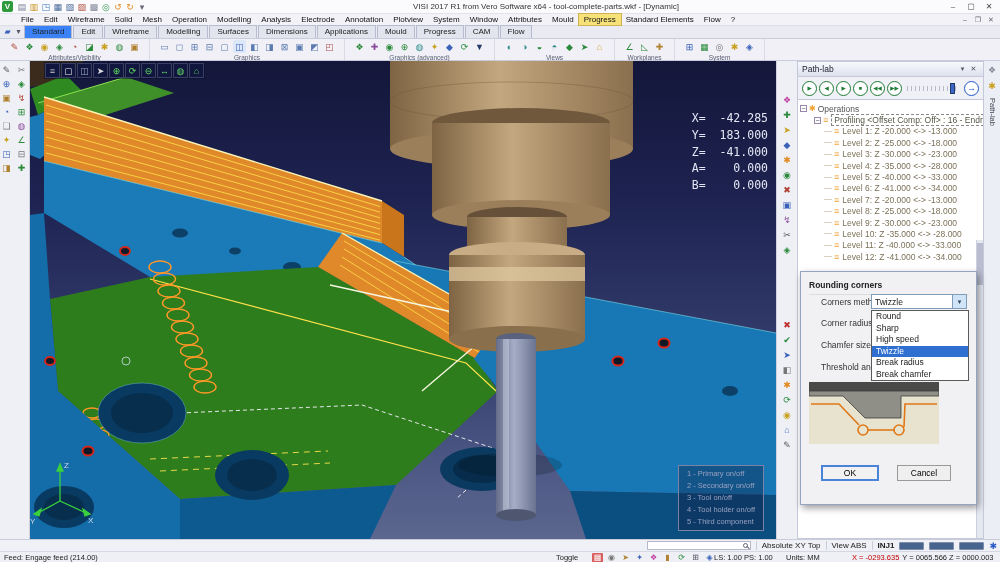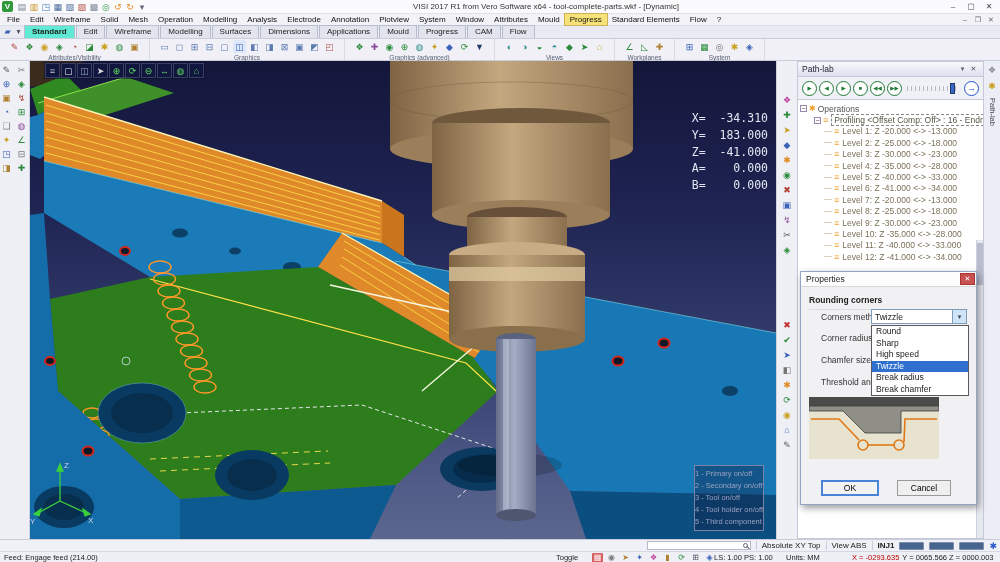--- a/index.html
+++ b/index.html
@@ -8,51 +8,51 @@
 #app{position:absolute;inset:0;width:1000px;height:562px}
 
 
 #titlebar{position:absolute;left:0;top:0;width:1000px;height:14px;background:#fbfbfd;display:flex;align-items:center;border-bottom:1px solid #e2e2ea;padding:0 2px}
 .vlogo{width:11px;height:11px;background:#2e9a3c;color:#fff;font-weight:bold;font-size:8px;display:flex;align-items:center;justify-content:center;border-radius:2px;margin-right:3px}
 .qaico{width:12px;height:12px;display:inline-flex;align-items:center;justify-content:center;font-size:9px;cursor:default}
 #title-text{flex:1;text-align:center;font-size:8px;color:#333;white-space:nowrap;overflow:hidden}
 .winctl{width:18px;height:12px;display:inline-flex;align-items:center;justify-content:center;font-size:8px;color:#444}
 
 
-#menubar{position:absolute;left:0;top:14px;width:1000px;height:12px;background:#f2f2f7;display:flex;align-items:center;font-size:8px;border-bottom:1px solid #dddfe8;padding-left:2px}
+#menubar{position:absolute;left:0;top:14px;width:1000px;height:12px;background:#f2f2f7;display:flex;align-items:center;font-size:8px;border-bottom:1px solid #dddfe8;padding-left:16px}
 .mitem{padding:0 5px;height:11px;line-height:11px;color:#111}
 .mitem.hl{background:#f7e27a;outline:1px solid #cdb153}
 #mdi{margin-left:auto;display:flex;gap:3px;padding-right:4px}
 .mdictl{font-size:7px;color:#667;width:10px;text-align:center}
 
 
 #tabrow{position:absolute;left:0;top:26px;width:1000px;height:13px;background:#e9eaf2;display:flex;align-items:flex-end;font-size:8px;padding-left:2px;border-bottom:1px solid #c9ccda}
 .trico{width:11px;height:11px;display:inline-flex;align-items:center;justify-content:center;font-size:8px;margin-bottom:1px}
 .tab{padding:1px 7px 2px 7px;border:1px solid #b8bcd0;border-bottom:none;background:#e2e4ee;margin-right:1px;color:#222}
-.tab.active{background:#5eead4;font-weight:bold}
+.tab.active{background:#3b82f6;font-weight:normal}
 
 
 #toolbar{position:absolute;left:0;top:39px;width:1000px;height:22px;background:#f0f0f6;display:flex;border-bottom:1px solid #c9ccda}
 .tgroup{display:flex;flex-direction:column;align-items:center;padding:1px 7px 0 7px;border-right:1px solid #d8dae4}
 .ticons{display:flex}
 .tbico{width:13px;height:13px;display:inline-flex;align-items:center;justify-content:center;font-size:9px;margin:0 1px;border-radius:2px}
 .tglabel{font-size:6.5px;color:#5a6074;margin-top:1px}
 
 
 #main{position:absolute;left:0;top:61px;width:1000px;height:478px}
 #leftdock{position:absolute;left:0;top:0;width:30px;height:478px;background:#eef0f6;border-right:1px solid #cfd2de;display:grid;grid-template-columns:14px 14px;justify-content:center;align-content:start;gap:1px;padding-top:2px}
 .dockico{width:13px;height:13px;display:flex;align-items:center;justify-content:center;font-size:9px}
 
 
 #viewport{position:absolute;left:30px;top:0;width:746px;height:478px;background:linear-gradient(180deg,#14173a 0%,#1d2250 28%,#343e6e 62%,#4d5885 85%,#5c678f 100%);overflow:hidden}
 #scene{position:absolute;inset:0}
 #vptools{position:absolute;top:1px;left:14px;display:flex;gap:1px;background:rgba(10,12,40,.55);padding:1px}
 .vpbtn{width:15px;height:15px;background:#11163f;border:1px solid #3a3f66;color:#62d962;font-size:9px;display:flex;align-items:center;justify-content:center}
 #vpcoords{position:absolute;top:16px;right:8px;font-family:"DejaVu Sans Mono",monospace;font-size:11.5px;color:#e3e6f2;line-height:1.45;white-space:pre;text-align:left}
-#vplegend{position:absolute;right:12px;bottom:8px;border:1px solid #7a82a6;background:rgba(15,20,55,.35);color:#99a0bf;font-size:7.5px;line-height:1.6;padding:2px 0}
+#vplegend{position:absolute;right:12px;bottom:8px;border:1px solid #7a82a6;background:rgba(15,20,55,.35);color:#99a0bf;font-size:7.5px;line-height:1.6;padding:2px 8px}
 
 
 #rightstrip{position:absolute;left:776px;top:0;width:21px;height:478px;background:#eef0f6;border-left:1px solid #cfd2de;display:flex;flex-direction:column;align-items:center;padding-top:32px;gap:2px}
 .rsico{width:14px;height:13px;display:flex;align-items:center;justify-content:center;font-size:9px}
 .rsgap{height:58px}
 
 
 #pathlab{position:absolute;left:797px;top:0;width:187px;height:478px;background:#f0f1f6;border:1px solid #c4c8d8;display:flex;flex-direction:column}
 #plheader{height:15px;background:linear-gradient(#f8f9fc,#dde1ee);display:flex;align-items:center;padding:0 4px;font-size:8.5px;color:#223;border-bottom:1px solid #c4c8d8}
 #plheader .sp{flex:1}
@@ -440,21 +440,21 @@
           <span class="vpbtn" style="color: rgb(221, 221, 221);">➤</span>
           <span class="vpbtn">⊕</span>
           <span class="vpbtn">⟳</span>
           <span class="vpbtn">⊖</span>
           <span class="vpbtn">↔</span>
           <span class="vpbtn">◍</span>
           <span class="vpbtn">⌂</span>
       </div>
 
       <div id="vpcoords">
-        <div class="coordline">X=  -34.310</div><div class="coordline">Y=  183.000</div><div class="coordline">Z=  -41.000</div><div class="coordline">A=    0.000</div><div class="coordline">B=    0.000</div>
+        <div class="coordline">X=  -42.285</div><div class="coordline">Y=  183.000</div><div class="coordline">Z=  -41.000</div><div class="coordline">A=    0.000</div><div class="coordline">B=    0.000</div>
       </div>
 
       <div id="vplegend">
         <div class="legline">1 - Primary on/off</div>
           <div class="legline">2 - Secondary on/off</div>
           <div class="legline">3 - Tool on/off</div>
           <div class="legline">4 - Tool holder on/off</div>
           <div class="legline">5 - Third component</div>
       </div>
     </div>
@@ -580,24 +580,20 @@
     </div>
 
     <div id="edgetab">
       <span class="edgeico" style="color: rgb(136, 136, 153);">❖</span>
         <span class="edgeico" style="color: rgb(202, 160, 32);">✱</span>
       <span id="edgelbl">Path-lab</span>
     </div>
   </div>
 
   <div id="propsdlg">
-    <div id="dlgtitle">
-      <span>Properties</span>
-      <span id="dlgclose">✕</span>
-    </div>
     <div id="dlgbody">
       <div id="dlgsection">Rounding corners</div>
       <div class="flabel" style="top:25px">Corners method</div>
       <div id="combo">
         <span id="comboval">Twizzle</span>
         <span id="comboarrow">▾</span>
       </div>
       <div class="flabel" style="top:46px">Corner radius</div>
       <div class="flabel" style="top:68px">Chamfer size</div>
       <div class="flabel" style="top:90px">Threshold angle</div>

